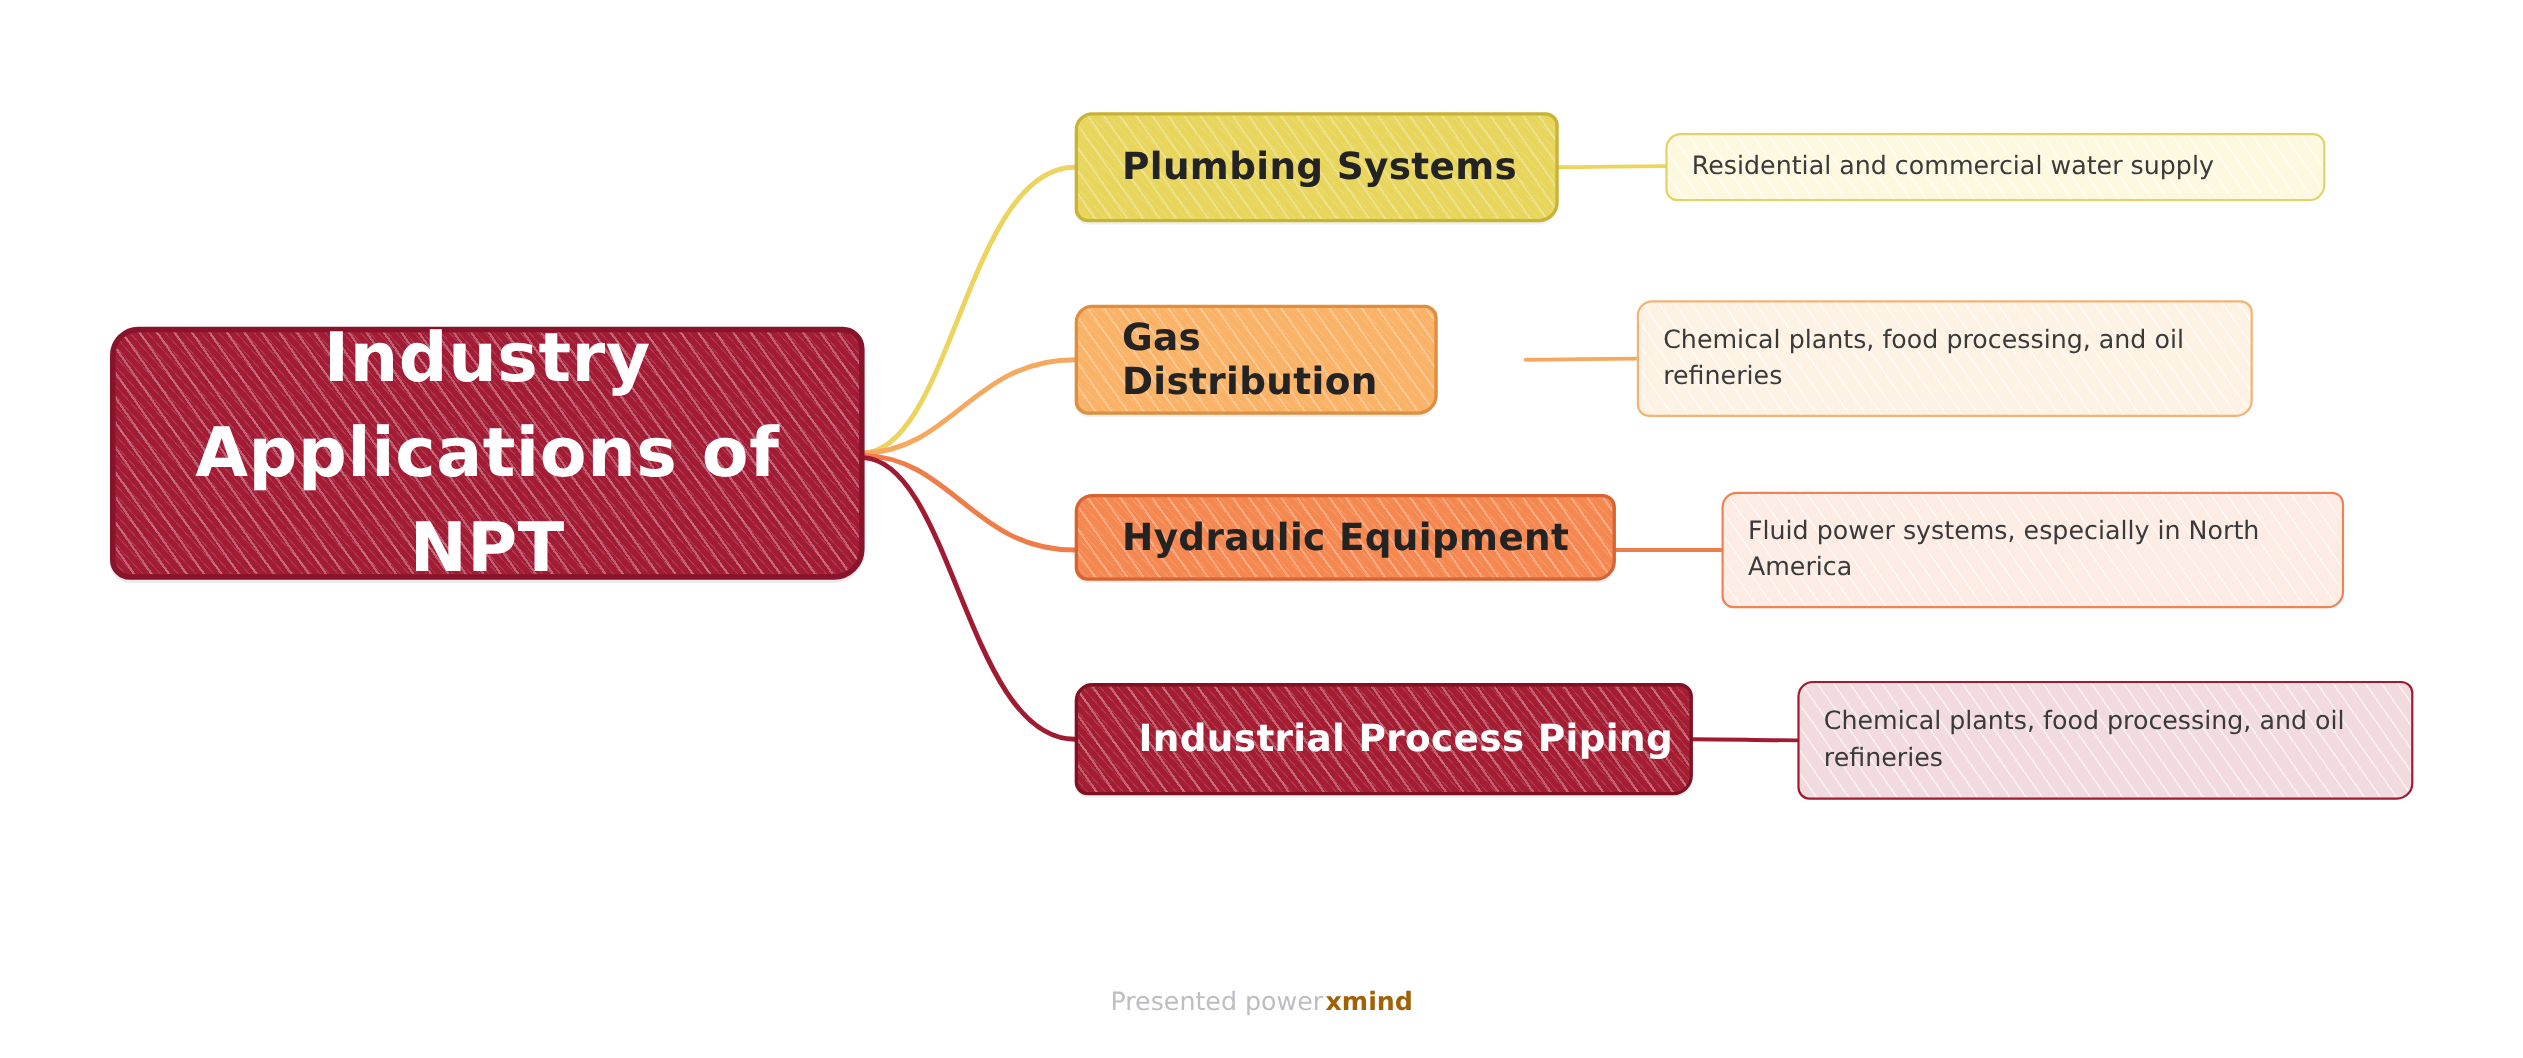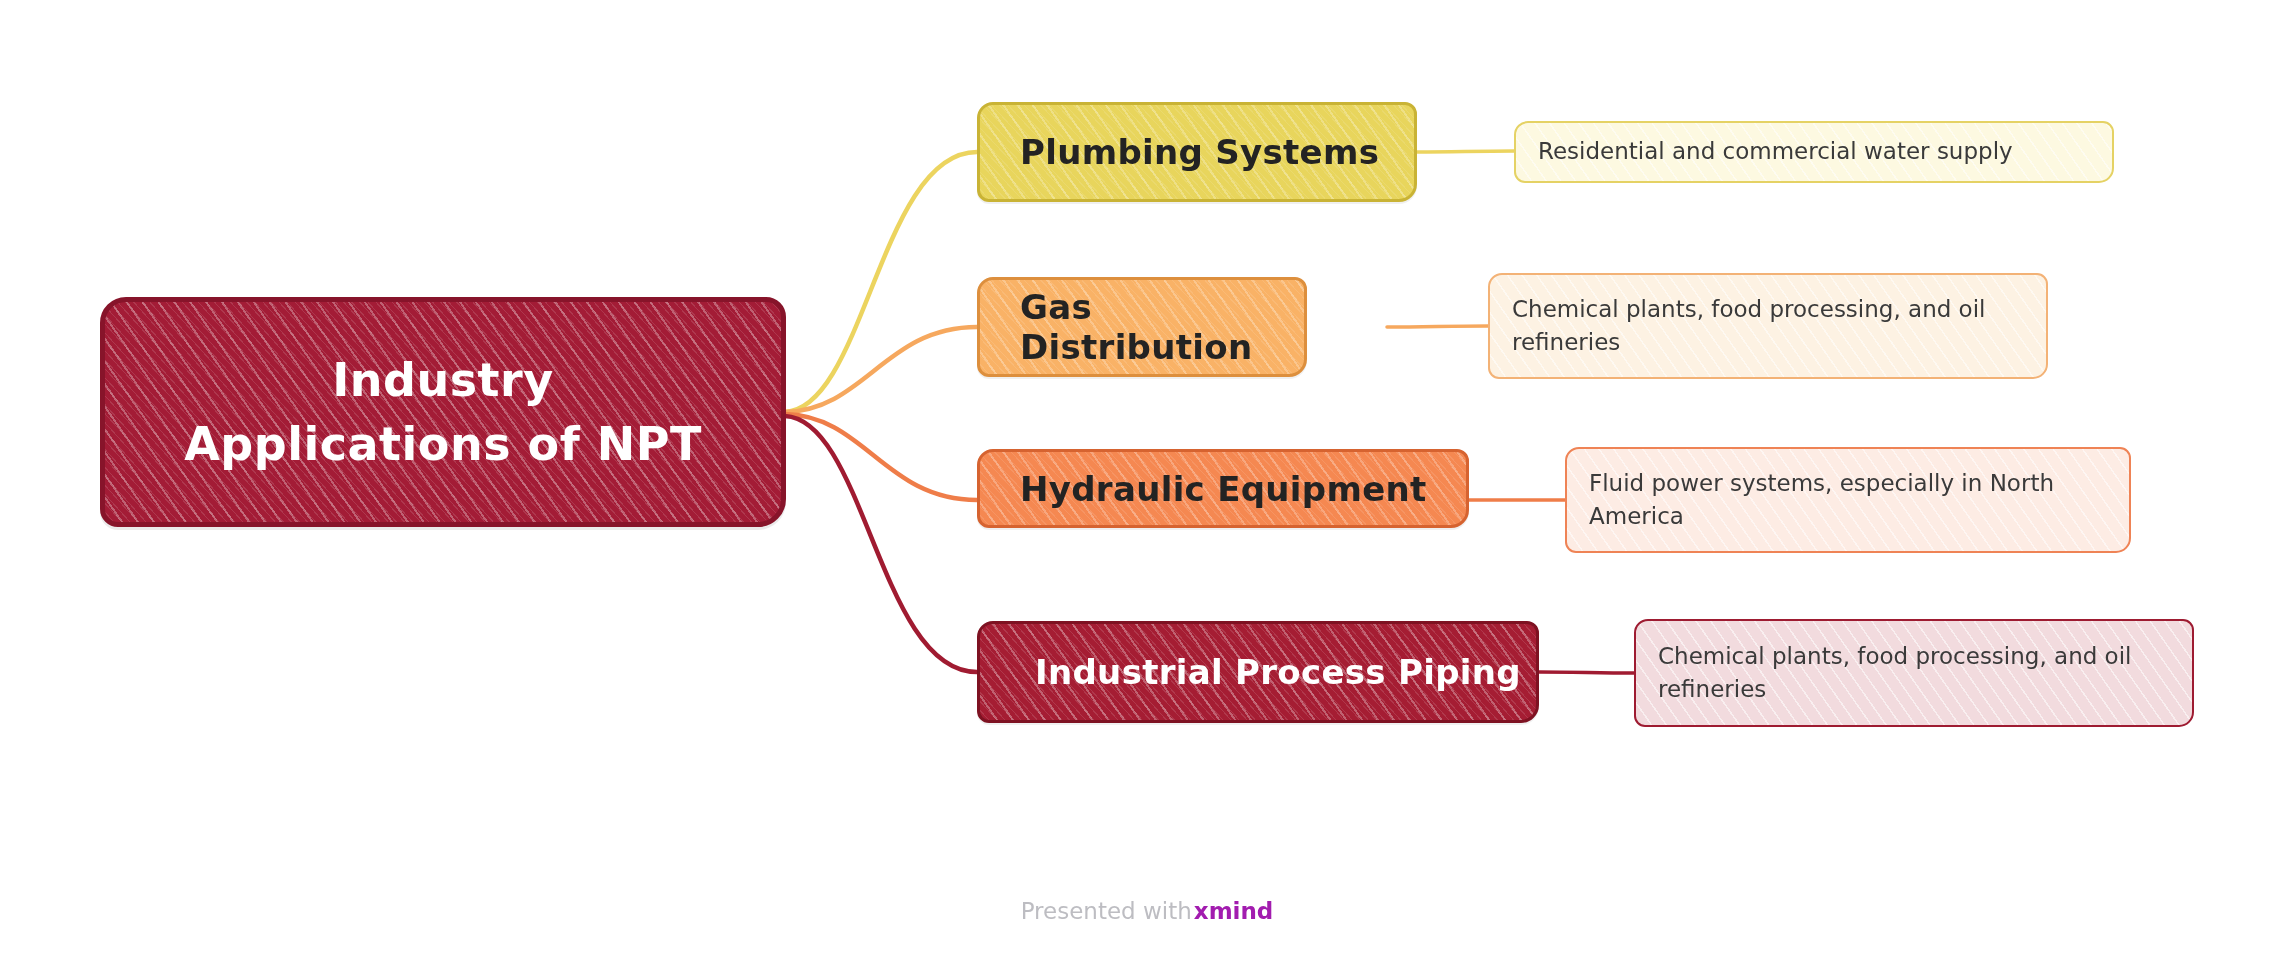--- a/index.html
+++ b/index.html
@@ -36,21 +36,21 @@
     background-image:
       repeating-linear-gradient(55deg, rgba(255,255,255,0.55) 0px, rgba(255,255,255,0.55) 1.5px, transparent 1.5px, transparent 12px);
   }
 
   .root {
     left: 100px; top: 297px; width: 686px; height: 230px;
     border-width: 5px;
     border-radius: 26px 20px 28px 18px;
     justify-content: center;
     text-align: center;
-    font-size: 46px;
+    font-size: 62px;
     font-weight: 700;
     line-height: 1.4;
     letter-spacing: 0.5px;
     white-space: pre-line;
     box-shadow: 0 3px 0 rgba(0,0,0,0.08);
   }
 
   .topic {
     border-width: 3.5px;
     border-radius: 16px 12px 18px 12px;
@@ -77,21 +77,21 @@
   .n3 { left: 1565px; top: 447px; width: 566px; height: 106px; }
   .n4 { left: 1634px; top: 619px; width: 560px; height: 108px; }
 
   .footer {
     position: absolute;
     left: 0; right: 0; top: 898px;
     text-align: center;
     font-size: 23px;
     color: #bdbdc2;
   }
-  .footer .brand { font-weight: 700; color: #a21caf; margin-left: 2px; }
+  .footer .brand { font-weight: 700; color: #a16207; margin-left: 2px; }
 </style>
 </head>
 <body>
 
 <div class="canvas">
 
   <svg class="edges" viewBox="0 0 2294 962" xmlns="http://www.w3.org/2000/svg">
     <path class="main" d="M785 412 C865 408, 880 152, 977 152" stroke="#ecd45f"></path>
     <path class="main" d="M785 412 C865 410, 885 327, 977 327" stroke="#f6a85e"></path>
     <path class="main" d="M785 414 C865 416, 885 500, 977 500" stroke="#ef7d49"></path>
@@ -131,16 +131,16 @@
 
   <div class="node note n3 hatch-soft" style="background-color: rgb(253, 236, 228); border-color: rgb(239, 131, 85); color: rgb(58, 58, 58);">
     <span>Fluid power systems, especially in North America</span>
   </div>
 
   <div class="node note n4 hatch-soft" style="background-color: rgb(242, 219, 222); border-color: rgb(158, 27, 49); color: rgb(58, 58, 58);">
     <span>Chemical plants, food processing, and oil refineries</span>
   </div>
 
   <div class="footer">
-    <span>Presented with</span><span class="brand">xmind</span>
+    <span>Presented power</span><span class="brand">xmind</span>
   </div>
 
 </div>
 
 </body></html>

